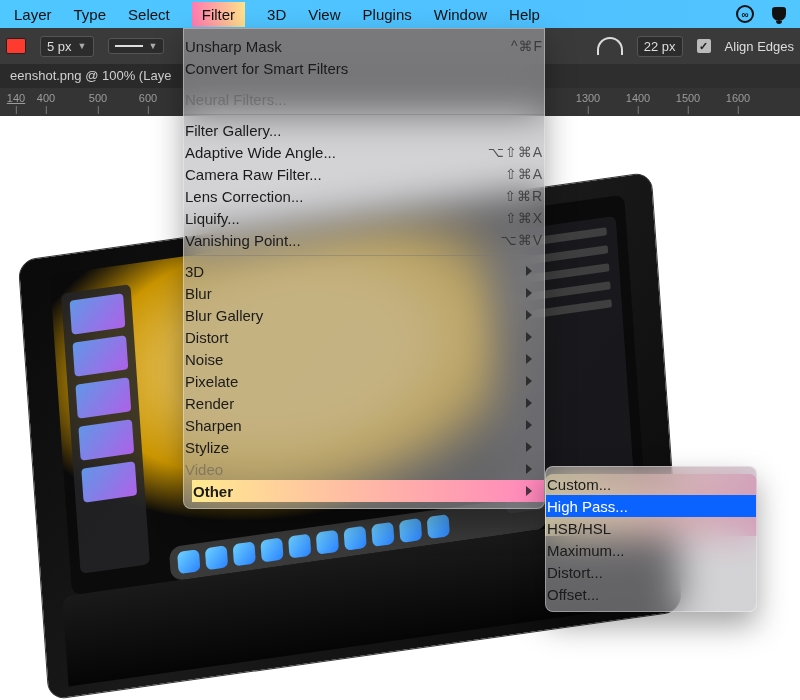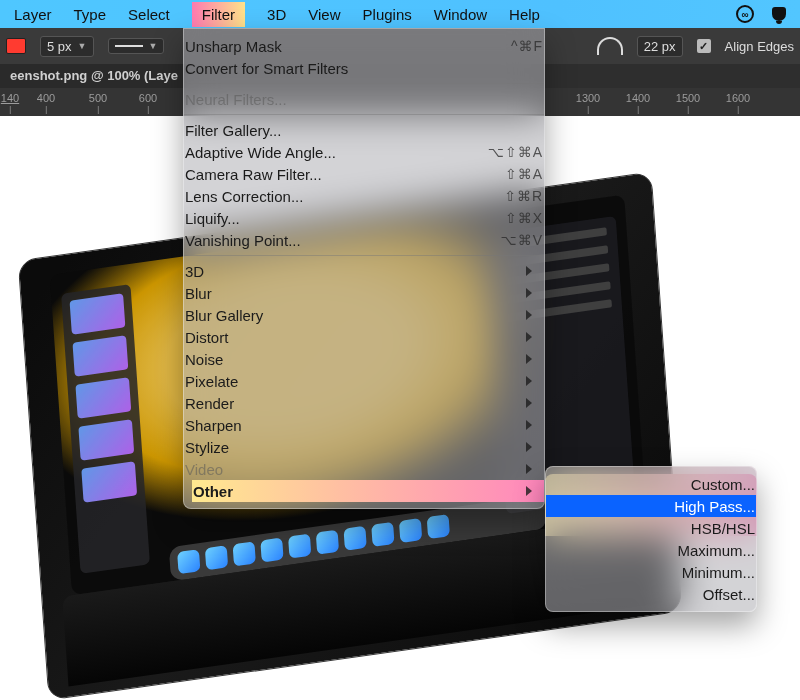--- a/index.html
+++ b/index.html
@@ -31,21 +31,21 @@
   .swatch { width:20px;height:16px;background:#ff3b30;border:1px solid #222;border-radius:2px;}
   .tb-field { display:flex;align-items:center;gap:6px;padding:2px 6px;border:1px solid #555;border-radius:3px;background:#2c2c2c;}
   .tb-field .chev{font-size:9px;color:#aaa;}
   .line-sample{width:28px;height:2px;background:#ddd;}
   .arc-icon { width:26px;height:18px;border:2px solid #ddd;border-bottom:0;border-radius:18px 18px 0 0;}
   .cb { width:14px;height:14px;background:#bbb;border-radius:2px;display:flex;align-items:center;justify-content:center;color:#222;font-size:11px;font-weight:800;}
 
   
   .doc-tab {
     position:absolute; left:0; top:64px; height:24px; padding:4px 10px;
-    background:#2a2a2a; color:#d0d0d0; font-size:13px; z-index:4;font-weight:bold;
+    background:#2a2a2a; color:#d0d0d0; font-size:13px; z-index:4;
   }
 
   
   .ruler {
     position:absolute; left:0; top:88px; width:100%; height:28px;
     background:#343434; color:#9c9c9c; font-size:11px; z-index:4;
   }
   .ruler .ticks{position:absolute;left:0;top:0;width:100%;height:100%;}
   .tick{position:absolute;top:4px;text-align:center;transform:translateX(-50%);}
   .tick:before{content:"";position:absolute;left:50%;top:14px;width:1px;height:8px;background:#7a7a7a;}
@@ -98,21 +98,21 @@
     content:""; position:absolute; right:12px; top:50%; transform:translateY(-50%);
     border-left:6px solid rgba(30,30,30,.8); border-top:5px solid transparent; border-bottom:5px solid transparent;
   }
   .menu .row.hl-other{
     background:linear-gradient(90deg,#ffe98f 0%,#ff86bd 100%);
     font-weight:600;
     margin-left:8px;
   }
 
   .menu.sub {
-    left:545px; top:466px; width:212px; border-radius:8px;text-align:right;
+    left:545px; top:466px; width:212px; border-radius:8px;
   }
   .menu.sub .row.sel{
     background:#0a63ff; color:#fff;
   }
   .submenu-hl{
     position:absolute; left:545px; top:474px; width:212px; height:62px; z-index:39;
     background:linear-gradient(90deg,#ffe98f 0%,#ff86bd 100%);
     border-radius:8px 8px 0 0;
   }
 </style>
@@ -151,21 +151,21 @@
     <span>22 px</span>
   </div>
   <span class="cb">✓</span>
   <span>Align Edges</span>
 </div>
 
 <div class="doc-tab">eenshot.png @ 100% (Laye</div>
 
 <div class="ruler">
   <div class="ticks" id="ruler-ticks">
-      <div class="tick" style="left: 10px; text-decoration: underline;">140</div>
+      <div class="tick" style="left: 16px; text-decoration: underline;">140</div>
       <div class="tick" style="left: 46px;">400</div>
       <div class="tick" style="left: 98px;">500</div>
       <div class="tick" style="left: 148px;">600</div>
       <div class="tick" style="left: 588px;">1300</div>
       <div class="tick" style="left: 638px;">1400</div>
       <div class="tick" style="left: 688px;">1500</div>
       <div class="tick" style="left: 738px;">1600</div>
     </div>
 </div>
 
@@ -284,18 +284,18 @@
     <div class="row sel">
       <span class="lbl">High Pass...</span>
     </div>
     <div class="row">
       <span class="lbl">HSB/HSL</span>
     </div>
     <div class="row">
       <span class="lbl">Maximum...</span>
     </div>
     <div class="row">
-      <span class="lbl">Minimum...</span>
+      <span class="lbl">Distort...</span>
     </div>
     <div class="row">
       <span class="lbl">Offset...</span>
     </div>
   </div>
 
 </body></html>

